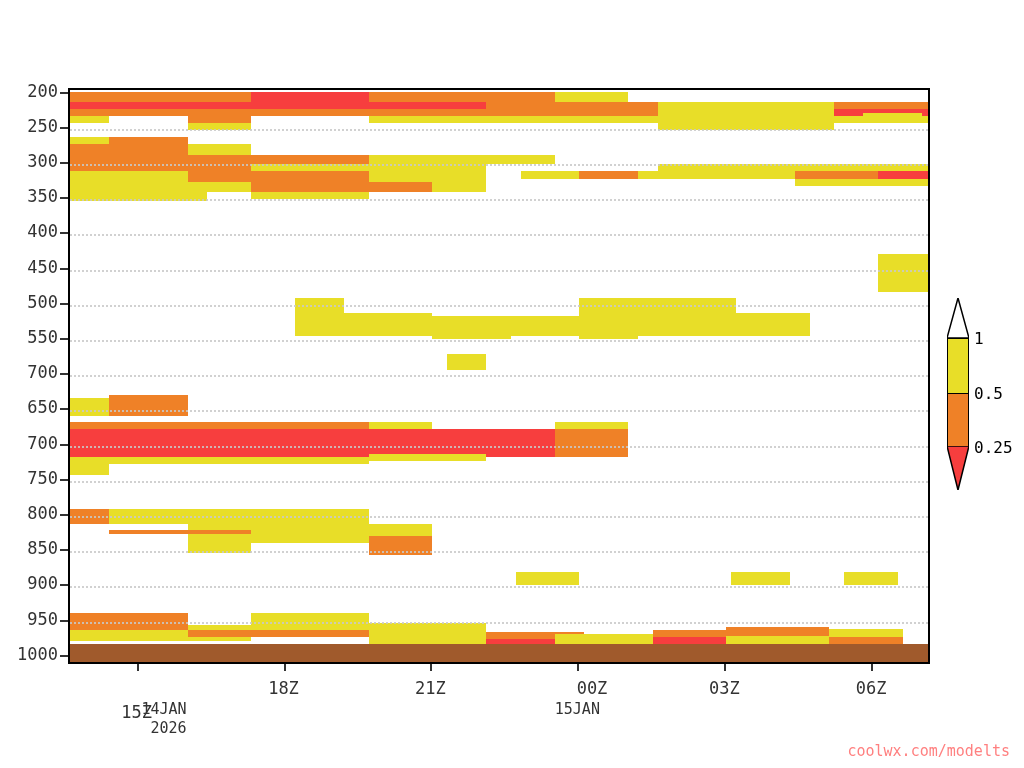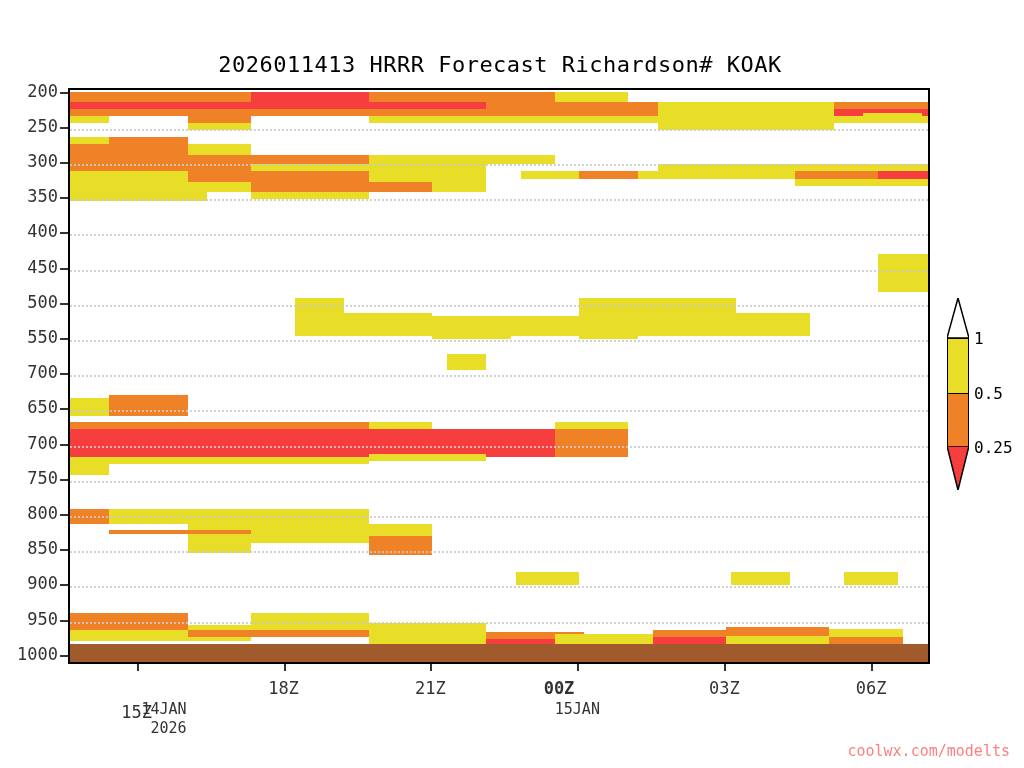--- a/index.html
+++ b/index.html
@@ -31,21 +31,20 @@
   .cbseg{position:absolute;left:0;width:100%;}
   .cbdiv{position:absolute;left:0;width:100%;height:0;border-top:1.5px solid #000;}
   .cblab{position:absolute;left:34px;font-size:16px;color:#000;font-family:"DejaVu Sans Mono",monospace;}
   .cbarrow{position:absolute;left:7px;width:22px;height:40px;}
 </style>
 </head>
 <body>
 
 <div id="stage">
 
-  <div class="title">2026011413 HRRR Forecast Richardson# KOAK</div>
 
   <div class="plot">
     <div class="plotinner" id="patch-layer">
         <div class="cell" style="left: 0px; top: 2.11247px; width: 181.216px; height: 9.85819px; background: rgb(239, 129, 39);"></div>
         <div class="cell" style="left: 181.216px; top: 2.11247px; width: 117.545px; height: 9.85819px; background: rgb(247, 62, 62);"></div>
         <div class="cell" style="left: 298.761px; top: 2.11247px; width: 63.6705px; height: 9.85819px; background: rgb(239, 129, 39);"></div>
         <div class="cell" style="left: 362.432px; top: 2.11247px; width: 122.443px; height: 9.85819px; background: rgb(239, 129, 39);"></div>
         <div class="cell" style="left: 484.875px; top: 2.11247px; width: 73.4659px; height: 9.85819px; background: rgb(232, 222, 40);"></div>
         <div class="cell" style="left: 0px; top: 11.9707px; width: 39.1818px; height: 7.04156px; background: rgb(247, 62, 62);"></div>
         <div class="cell" style="left: 39.1818px; top: 11.9707px; width: 78.3636px; height: 7.04156px; background: rgb(247, 62, 62);"></div>
@@ -217,21 +216,21 @@
   <div id="xlabel-layer">
       <div class="xtickmark" style="left: 136.568px; top: 664px;"></div>
       <div class="xlabel" style="left: 96.5682px; top: 702px; width: 80px;">15Z</div>
       <div class="xsub" style="left: 86.5682px; top: 700px; width: 100px; text-align: right;">14JAN
 2026</div>
       <div class="xtickmark" style="left: 283.5px; top: 664px;"></div>
       <div class="xlabel" style="left: 243.5px; top: 678px; width: 80px;">18Z</div>
       <div class="xtickmark" style="left: 430.432px; top: 664px;"></div>
       <div class="xlabel" style="left: 390.432px; top: 678px; width: 80px;">21Z</div>
       <div class="xtickmark" style="left: 577.364px; top: 664px;"></div>
-      <div class="xlabel" style="left: 519px; top: 678px; width: 80px; font-weight: bold;">00Z</div>
+      <div class="xlabel" style="left: 552px; top: 678px; width: 80px;">00Z</div>
       <div class="xsub" style="left: 527.364px; top: 700px; width: 100px;">15JAN</div>
       <div class="xtickmark" style="left: 724.295px; top: 664px;"></div>
       <div class="xlabel" style="left: 684.295px; top: 678px; width: 80px;">03Z</div>
       <div class="xtickmark" style="left: 871.227px; top: 664px;"></div>
       <div class="xlabel" style="left: 831.227px; top: 678px; width: 80px;">06Z</div>
     </div>
 
   <div class="watermark">coolwx.com/modelts</div>
 
   <div class="cbwrap">

